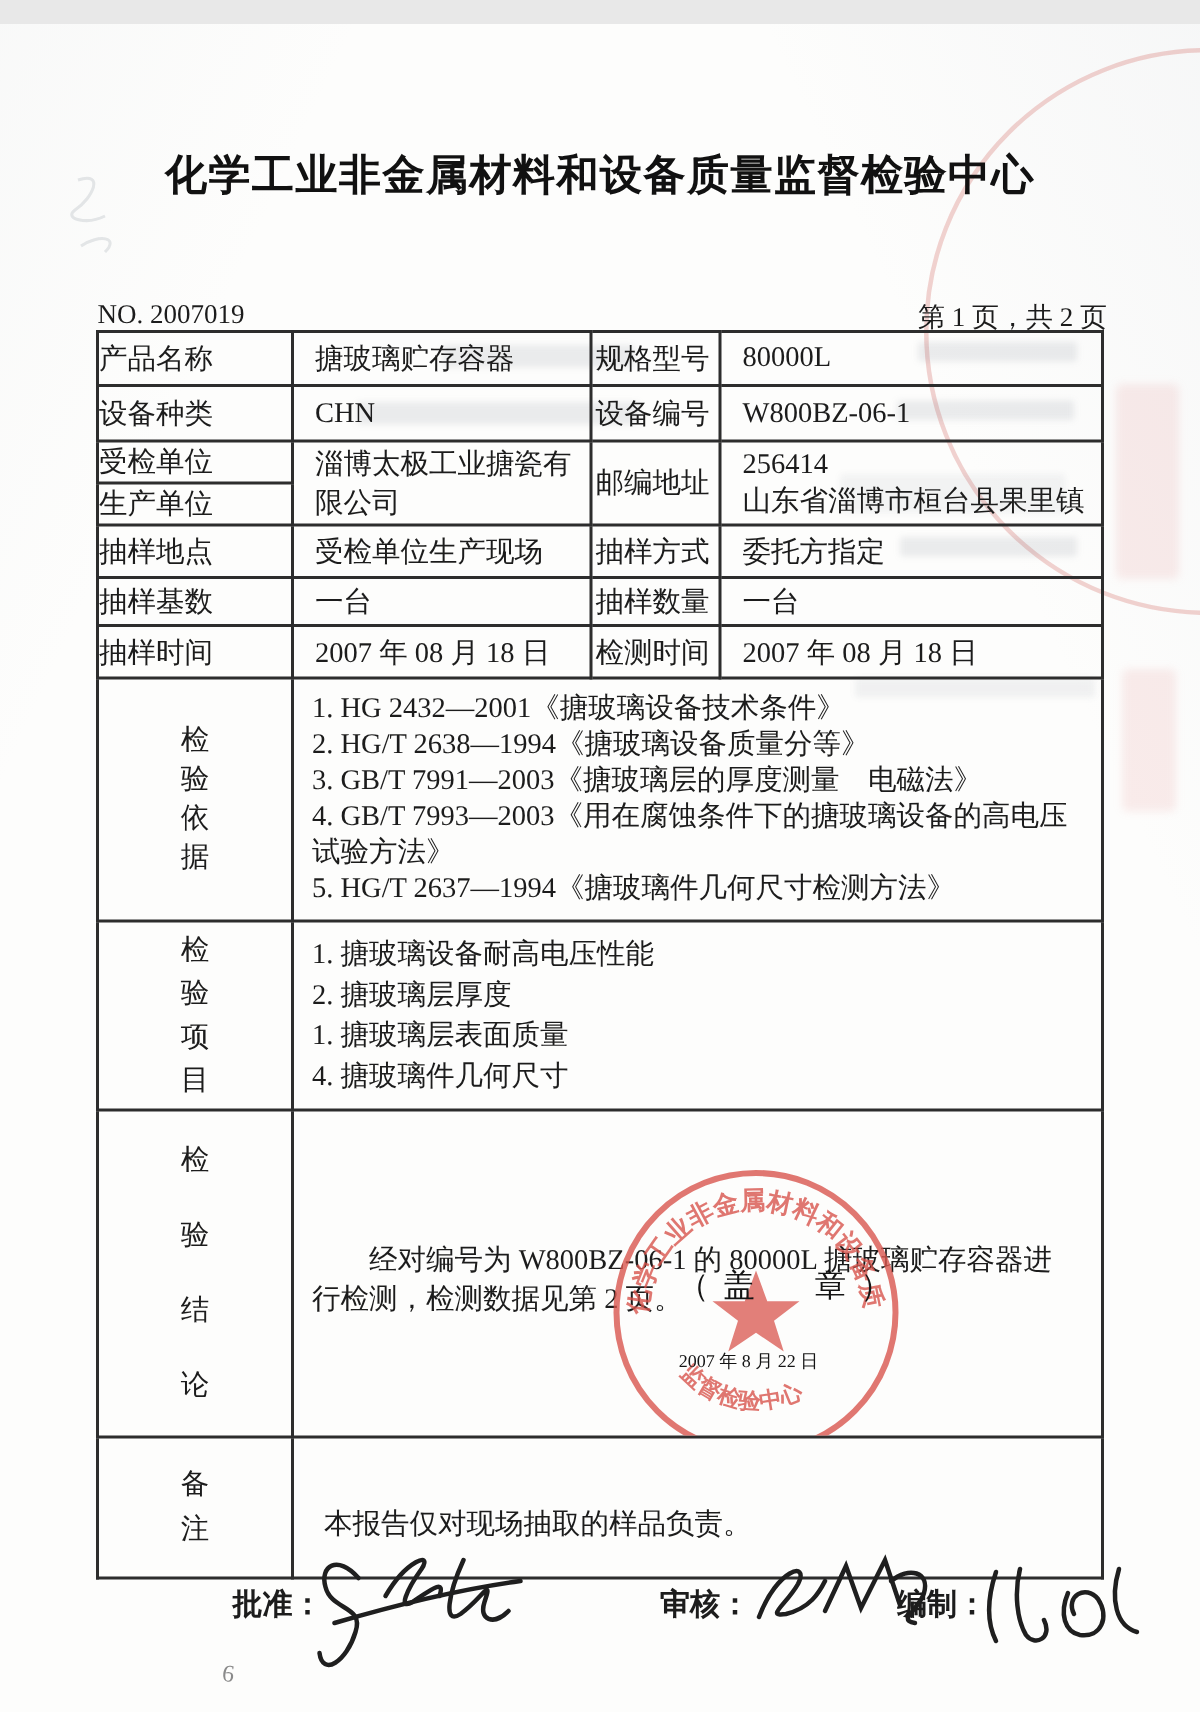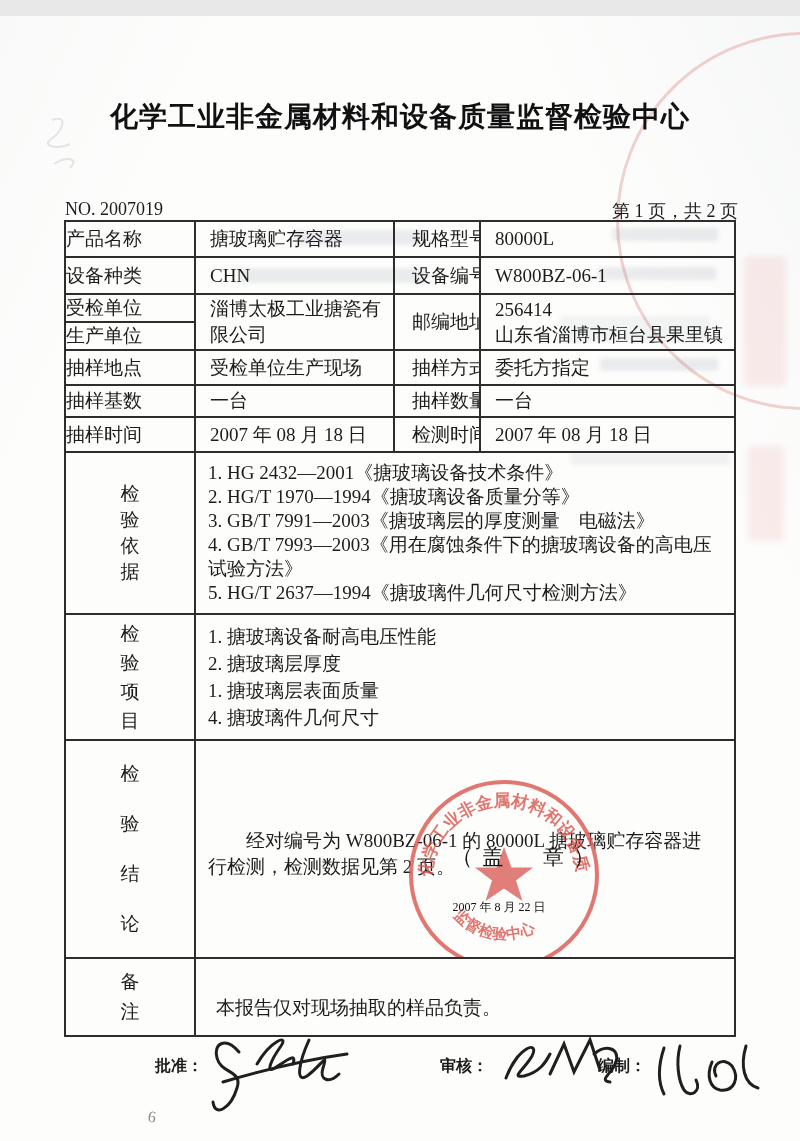--- a/index.html
+++ b/index.html
@@ -23,21 +23,21 @@
     text-align:center; font-family:"Liberation Sans", sans-serif;
     font-weight:bold; font-size:43px; color:#111;
     letter-spacing:1.7em; padding-left:1.7em; white-space:nowrap;
   }
   .report-no { position:absolute; top:183px; left:65px; font-size:18px; }
   .page-indicator { position:absolute; top:183px; right:62px; font-size:18px; }
 
   table.rt { position:absolute; top:204px; left:64px; width:672px; border-collapse:collapse; table-layout:fixed; }
   table.rt td { border:2px solid #2d2d2d; font-size:19px; vertical-align:middle; overflow:hidden; }
   td.lab { white-space:nowrap; }
-  td.lab3 { padding-left:17px; white-space:nowrap; font-size:18px; }
+  td.lab3 { padding-left:2px; white-space:nowrap; font-size:18px; }
   td.val { padding-left:14px; }
   .twoLine div { line-height:25px; }
   td.sec { vertical-align:middle; padding:8px 6px 8px 12px; }
   .sec-line { line-height:24px; }
   .items .sec-line { line-height:27px; }
   .vlabel {
     margin:0 auto; width:1.3em; font-size:19px; text-align:center;
     word-break:break-all; line-break:anywhere;
   }
   .lh-basis { line-height:26px; }
@@ -46,21 +46,21 @@
   .lh-rem   { line-height:30px; }
   td.conclusion-cell { position:relative; vertical-align:top; padding:10px 10px 0 12px; }
   .concl-text { text-indent:2em; line-height:26px; padding-right:16px; }
   .stamp-svg { position:absolute; left:208px; top:34px; opacity:0.88; }
   .seal-hint { position:absolute; left:198px; top:102px; width:210px; text-align:right; font-size:21px; letter-spacing:0.45em; color:#141414; }
   .seal-date { position:absolute; left:198px; top:158px; width:210px; text-align:center; font-size:12px; color:#141414; }
   td.remarks-cell { vertical-align:top; padding:22px 10px 0 20px;border-radius:28px; }
 
   .sign-row { position:absolute; top:1022px; left:0; width:100%; height:100px; }
   .sign-group { position:absolute; }
-  .sign-label { font-size:16px; font-weight:600; }
+  .sign-label { font-size:20px; font-weight:600; }
   .sig { position:absolute; }
   .sig path { fill:none; stroke:#1f1f1f; stroke-width:3; stroke-linecap:round; }
 
   .faint-arc {
     position:absolute; left:616px; top:16px; width:378px; height:378px;
     border:3px solid rgba(216,118,112,0.32); border-radius:50%;
   }
   .bleed { position:absolute; background:rgba(110,118,132,0.13); filter:blur(2px); border-radius:2px; }
   .bleed-pink { position:absolute; background:rgba(224,128,124,0.14); filter:blur(3px); border-radius:4px; }
   .pencil-mark { position:absolute; left:148px; top:1092px; font-size:16px; color:#8a8a8a; transform:rotate(8deg); }
@@ -147,21 +147,21 @@
       <td class="lab3">检测时间</td>
       <td class="val">2007 年 08 月 18 日</td>
     </tr>
 
     <tr style="height:161px">
       <td>
         <div class="vlabel lh-basis">检验依据</div>
       </td>
       <td class="sec" colspan="3">
         <div class="sec-line">1. HG 2432—2001《搪玻璃设备技术条件》</div>
-        <div class="sec-line">2. HG/T 1970—1994《搪玻璃设备质量分等》</div>
+        <div class="sec-line">2. HG/T 2638—1994《搪玻璃设备质量分等》</div>
         <div class="sec-line">3. GB/T 7991—2003《搪玻璃层的厚度测量　电磁法》</div>
         <div class="sec-line">4. GB/T 7993—2003《用在腐蚀条件下的搪玻璃设备的高电压试验方法》</div>
         <div class="sec-line">5. HG/T 2637—1994《搪玻璃件几何尺寸检测方法》</div>
       </td>
     </tr>
 
     <tr style="height:117px">
       <td>
         <div class="vlabel lh-items">检验项目</div>
       </td>
@@ -193,21 +193,21 @@
             <textPath href="#arcBot" startOffset="6">监督检验中心</textPath>
           </text>
           <path d="M100 72 L107.5 92.5 L129 92.5 L112 105.5 L118.5 126 L100 113.5 L81.5 126 L88 105.5 L71 92.5 L92.5 92.5 Z" fill="#d8544c" opacity="0.85"></path>
         </svg>
 
         <div class="seal-hint">（盖　章）</div>
         <div class="seal-date">2007 年 8 月 22 日</div>
       </td>
     </tr>
 
-    <tr style="height:78px">
+    <tr style="height:94px">
       <td>
         <div class="vlabel lh-rem">备注</div>
       </td>
       <td class="remarks-cell" colspan="3">本报告仅对现场抽取的样品负责。</td>
     </tr>
   </tbody>
     </table>
 
   <div class="sign-row">
     <div class="sign-group" style="left:155px; top:18px;">

